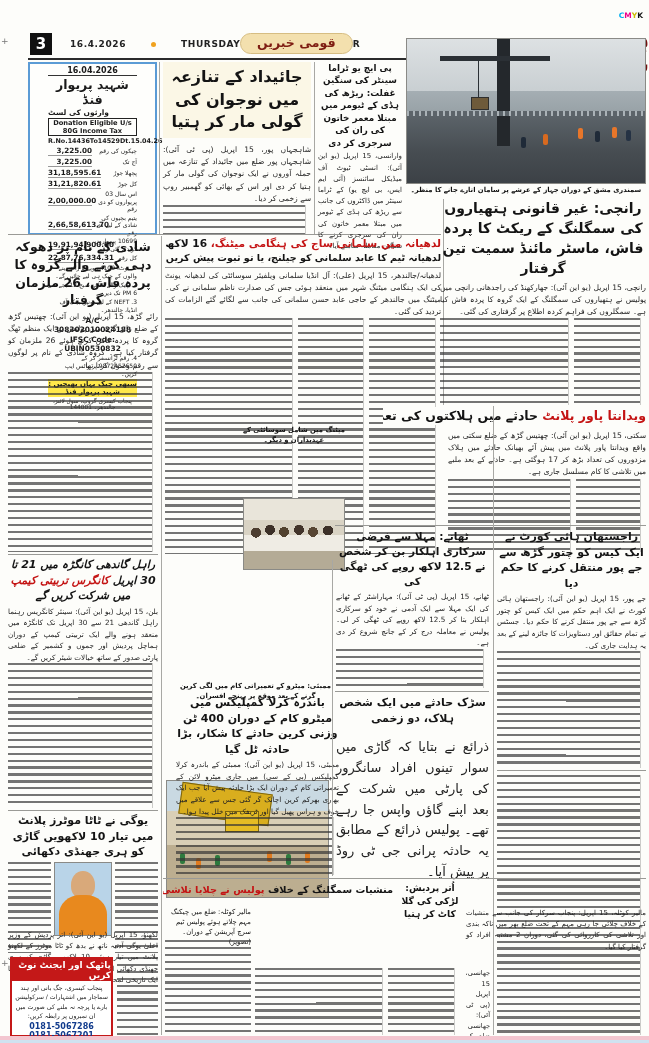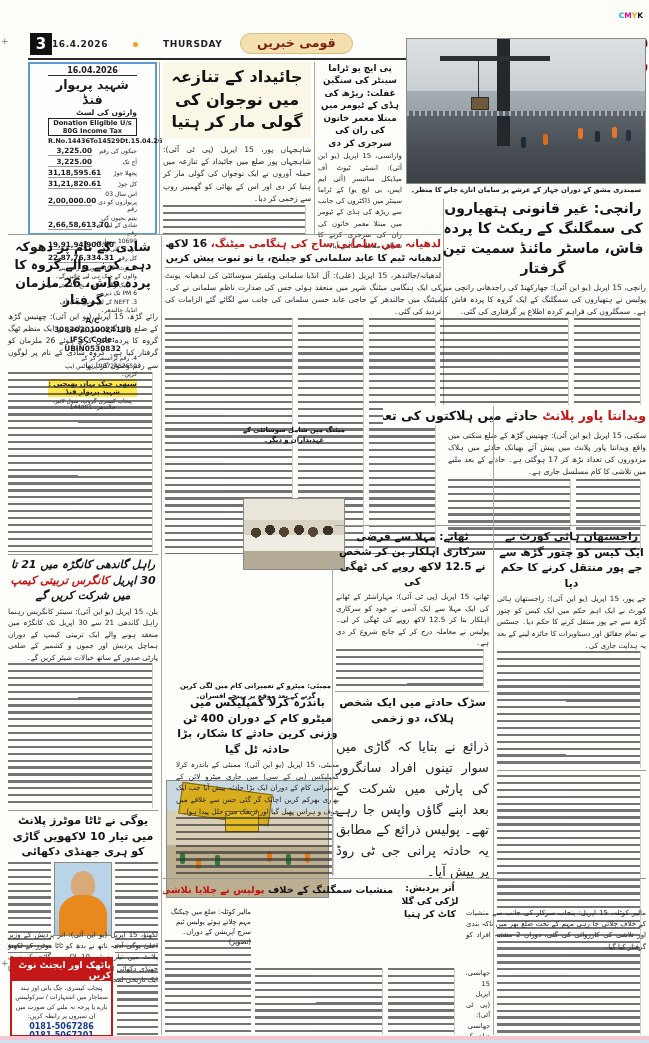--- a/index.html
+++ b/index.html
@@ -26,21 +26,21 @@
   .badge{background:#f3e0ae;border:1px solid #d6bd82;border-radius:11px;color:#7e1d12;
          font-weight:bold;font-size:12.5px;padding:1px 16px 3px;direction:rtl;}
   .brand-en{color:#e02424;font-weight:bold;font-size:11px;letter-spacing:.4px;}
   .brand-ur{color:#72100e;font-weight:bold;font-size:20px;direction:rtl;}
   .cmyk span{font-size:7.5px;font-weight:bold;}
   
   .donation{border:2px solid #5b9bd5;background:#fefefc;font-size:6.6px;padding:2px 18px;box-sizing:border-box;
             display:flex;flex-direction:column;gap:1px;}
   .don-date{text-align:center;font-weight:bold;font-size:8px;border-bottom:1px solid #333;}
   .don-title{direction:rtl;text-align:center;font-weight:bold;font-size:12.5px;line-height:1.2;}
-  .don-sub{direction:rtl;text-align:right;font-size:7.5px;font-weight:bold;}
+  .don-sub{direction:rtl;text-align:left;font-size:7.5px;font-weight:bold;}
   .don-elig{border:1px solid #222;font-weight:bold;font-size:6.7px;text-align:center;padding:0 1px;}
   .don-rec{display:flex;justify-content:space-between;font-size:6.4px;font-weight:bold;}
   .don-row{display:flex;direction:rtl;justify-content:space-between;align-items:center;line-height:1.25;}
   .don-row .lbl{font-size:6px;text-align:right;}
   .don-row .val{font-weight:bold;font-size:7.2px;direction:ltr;border-bottom:1px solid #999;min-width:44px;text-align:right;}
   .don-note{direction:rtl;text-align:right;font-size:6px;line-height:1.35;}
   .don-acct{font-weight:bold;font-size:7.4px;text-align:center;direction:ltr;}
   .don-send{background:#ffe84a;font-weight:bold;font-size:7px;direction:rtl;text-align:center;padding:1px 0;}
   .don-addr{direction:rtl;text-align:center;font-size:5.8px;}
   
@@ -82,21 +82,21 @@
 
 <div id="page">
 
   <div class="abs mark" style="left:1px;top:36px;">+</div>
   <div class="abs mark" style="left:1px;top:958px;">+</div>
   <div class="abs cmyk" style="right:6px;top:3px;">
     <span style="color:#00aeef">C</span><span style="color:#ec008c">M</span><span style="color:#cdbb00">Y</span><span style="color:#111">K</span>
   </div>
 
   <div class="abs pagenum" style="left:30px;top:33px;width:22px;height:22px;">3</div>
-  <div class="abs dateline" style="left:52px;top:39px;gap:25px;">
+  <div class="abs dateline" style="left:70px;top:39px;gap:25px;">
     <span>16.4.2026</span>
     <span class="dot"></span>
     <span>THURSDAY</span>
     <span class="dot"></span>
     <span>JALANDHAR</span>
   </div>
   <div class="abs badge" style="left:240px;top:33px;">قومی خبریں</div>
   <div class="abs brand-en" style="left:455px;top:40px;">HIND SAMACHAR</div>
   <div class="abs brand-ur" style="left:555px;top:29px;">ہند سماچار</div>
   <div class="abs hr2" style="left:28px;top:58px;width:618px;"></div>

